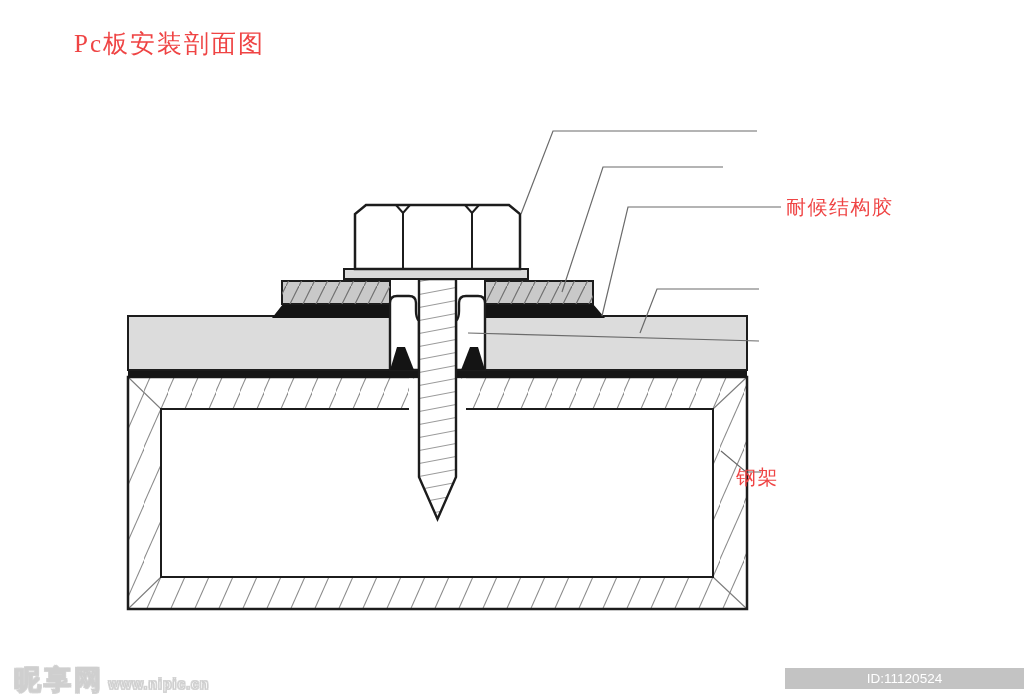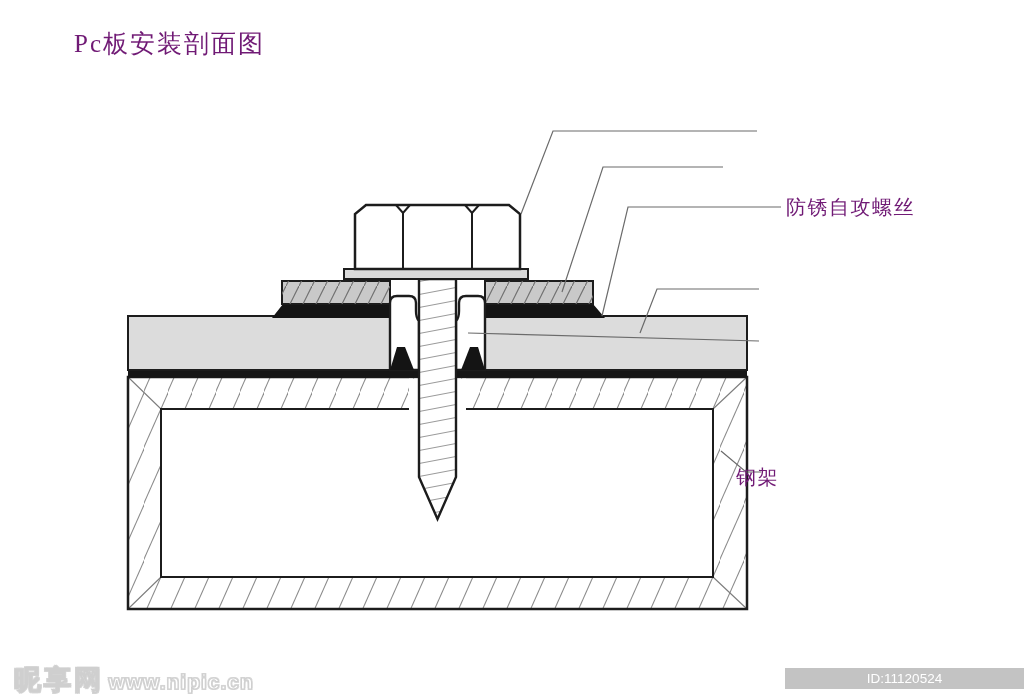--- a/index.html
+++ b/index.html
@@ -1,39 +1,39 @@
 <!DOCTYPE html>
 <html><head>
 <meta charset="utf-8">
 <style>
   html,body{margin:0;padding:0;background:#fff;}
   #stage{
     position:relative;width:1024px;height:700px;background:#ffffff;
     overflow:hidden;font-family:"Liberation Serif","DejaVu Serif",serif;
   }
   #diagram-svg{position:absolute;left:0;top:0;}
-  .txt{position:absolute;white-space:nowrap;color:#701a75;}
+  .txt{position:absolute;white-space:nowrap;color:#ef4444;}
   .title{
     left:74px;top:27px;font-size:25px;letter-spacing:2px;font-weight:400;
   }
   .callout{font-size:20px;letter-spacing:1.5px;line-height:26px;}
   .lbl-screw   {left:762px;top:118px;}
   .lbl-strip   {left:728px;top:156px;}
   .lbl-adhesive{left:786px;top:194px;}
   .lbl-panel   {left:764px;top:276px;}
   .lbl-gap     {left:764px;top:327px;}
   .lbl-frame   {left:736px;top:464px;}
   .watermark{
     left:14px;top:662px;font-family:"Liberation Sans","DejaVu Sans",sans-serif;
     color:#ffffff;font-weight:bold;
     -webkit-text-stroke:1.1px #cfcfcf;
     text-shadow:1px 1px 0 #d8d8d8,-1px -1px 0 #d8d8d8,1px -1px 0 #d8d8d8,-1px 1px 0 #d8d8d8;
   }
   .watermark .wm-name{font-size:27px;letter-spacing:3px;}
-  .watermark .wm-url{font-size:21px;letter-spacing:1px;}
+  .watermark .wm-url{font-size:14px;letter-spacing:1px;}
   .idbar{
     position:absolute;left:785px;top:668px;width:239px;height:21px;
     background:#c3c3c3;color:#ffffff;
     font-family:"Liberation Sans","DejaVu Sans",sans-serif;
     font-size:13.5px;line-height:21px;text-align:center;letter-spacing:0;
   }
 </style>
 </head>
 <body>
 
@@ -110,21 +110,21 @@
       <path d="M562,292 L603,167 L723,167"></path>
       <path d="M602,316 L628,207 L781,207"></path>
       <path d="M640,333 L657,289 L759,289"></path>
       <path d="M468,333 L759,341"></path>
       <path d="M721,451 L746,472 L761,472"></path>
     </g>
   </svg>
 
   <div class="txt title">Pc板安装剖面图</div>
 
-  <div class="txt callout lbl-adhesive">防锈自攻螺丝</div>
+  <div class="txt callout lbl-adhesive">耐候结构胶</div>
   <div class="txt callout lbl-frame">钢架</div>
 
   <div class="txt watermark">
     <span class="wm-name">昵享网</span>
     <span class="wm-url">www.nipic.cn</span>
   </div>
 
   <div class="idbar">ID:11120524 NO:20140327201749981000</div>
 
 </div>

